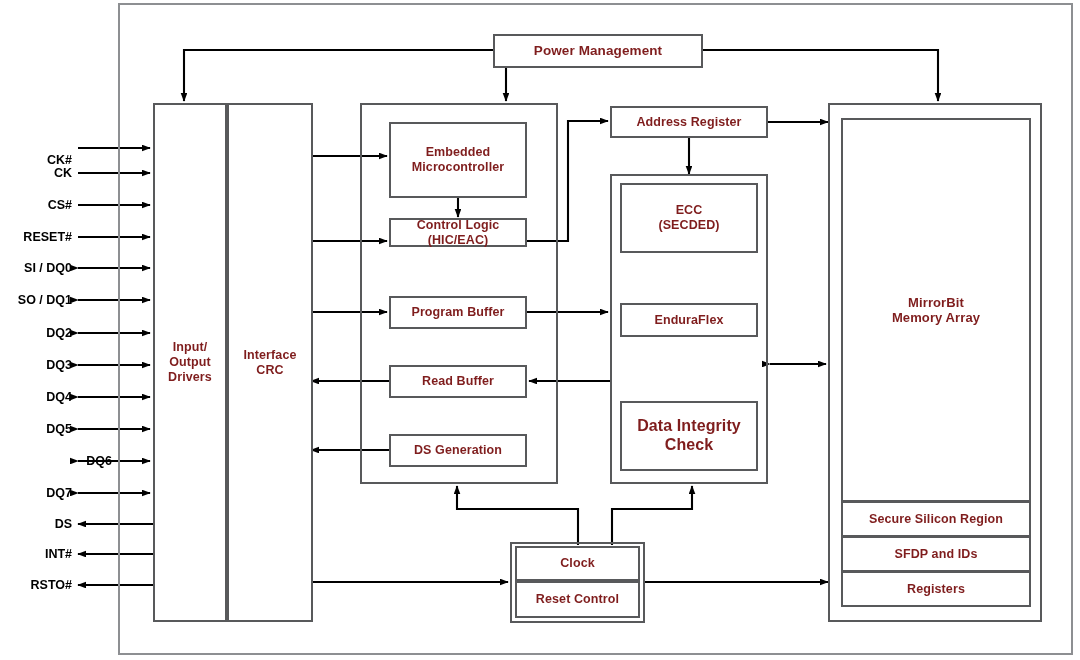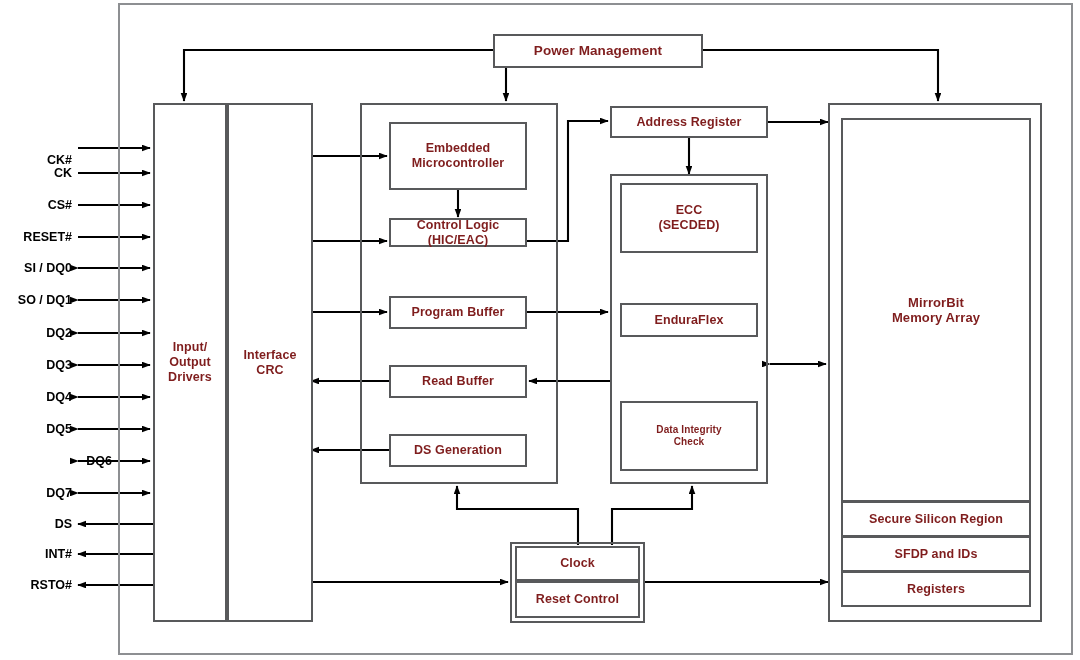--- a/index.html
+++ b/index.html
@@ -110,21 +110,21 @@
     <span class="lbl">Output</span>
     <span class="lbl">Drivers</span>
   </div>
   <div class="box" style="left:227px;top:103px;width:86px;height:519px;font-size:12.5px;flex-direction:column;border-left-width:2px;">
     <span class="lbl">Interface</span>
     <span class="lbl">CRC</span>
   </div>
 
   <div class="box container" style="left:360px;top:103px;width:198px;height:381px;"></div>
 
-  <div class="box" style="left:389px;top:122px;width:138px;height:68px;font-size:12.5px;flex-direction:column;">
+  <div class="box" style="left:389px;top:122px;width:138px;height:76px;font-size:12.5px;flex-direction:column;">
     <span class="lbl">Embedded</span>
     <span class="lbl">Microcontroller</span>
   </div>
 
   <div class="box" style="left:389px;top:218px;width:138px;height:29px;font-size:12.5px;flex-direction:column;">
     <span class="lbl">Control Logic</span>
     <span class="lbl">(HIC/EAC)</span>
   </div>
 
   <div class="box" style="left:389px;top:296px;width:138px;height:33px;font-size:12.5px;">Program Buffer</div>
@@ -137,21 +137,21 @@
 
   <div class="box container" style="left:610px;top:174px;width:158px;height:310px;"></div>
 
   <div class="box" style="left:620px;top:183px;width:138px;height:70px;font-size:12.5px;flex-direction:column;">
     <span class="lbl">ECC</span>
     <span class="lbl">(SECDED)</span>
   </div>
 
   <div class="box" style="left:620px;top:303px;width:138px;height:34px;font-size:12.5px;">EnduraFlex</div>
 
-  <div class="box" style="left:620px;top:401px;width:138px;height:70px;font-size:10px;flex-direction:column;">
+  <div class="box" style="left:620px;top:401px;width:138px;height:70px;font-size:16px;flex-direction:column;">
     <span class="lbl">Data Integrity</span>
     <span class="lbl">Check</span>
   </div>
 
   <div class="box container" style="left:828px;top:103px;width:214px;height:519px;"></div>
 
   <div class="box" style="left:841px;top:118px;width:190px;height:384px;font-size:13px;flex-direction:column;">
     <span class="lbl">MirrorBit</span>
     <span class="lbl">Memory Array</span>
   </div>

